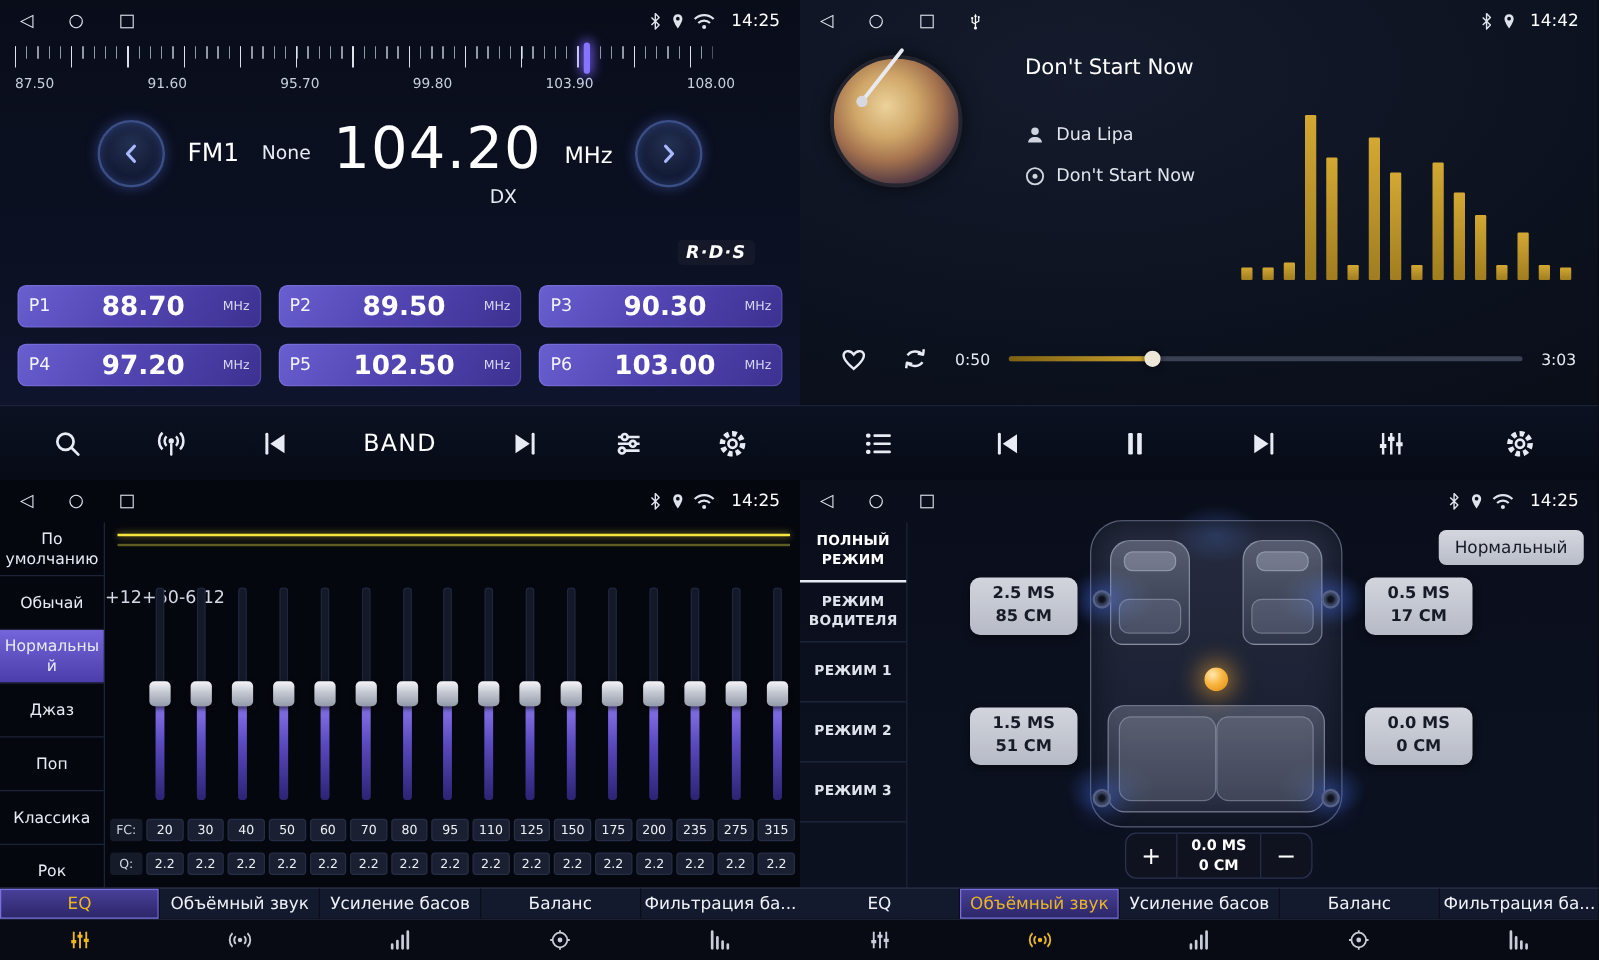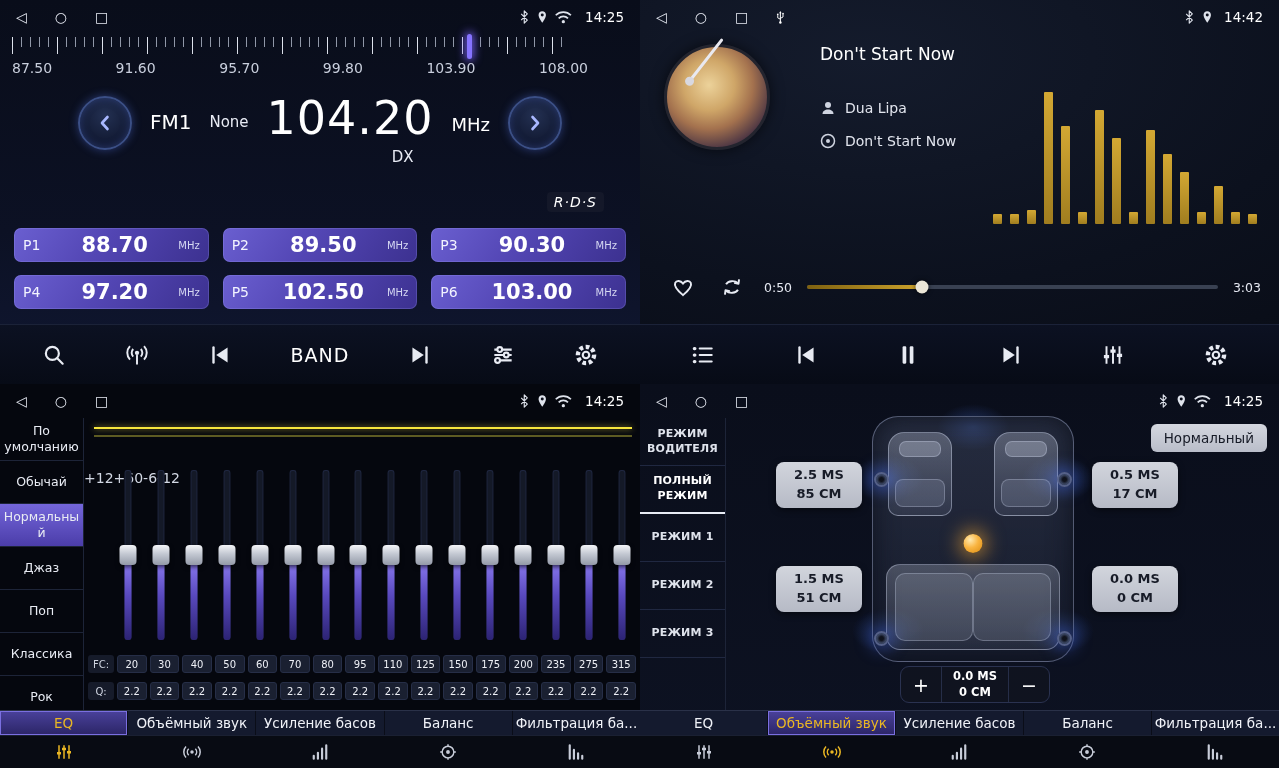--- a/index.html
+++ b/index.html
@@ -20,34 +20,34 @@
 
 .q-radio{background:linear-gradient(180deg,#090d1a 0%,#0c1124 60%,#101732 100%)}
 .ruler{position:relative;height:50px;margin:0 10px}
 .ticks-minor{position:absolute;top:3px;left:2px;right:60px;height:10px;
   background:repeating-linear-gradient(90deg,rgba(190,198,215,.75) 0 1px,transparent 1px 9px)}
 .ticks-major{position:absolute;top:3px;left:2px;right:60px;height:17px;
   background:repeating-linear-gradient(90deg,rgba(228,232,242,.95) 0 1px,transparent 1px 45px)}
 .freq-indicator{position:absolute;top:0;width:5px;height:25px;border-radius:3px;background:#8673ff;
   box-shadow:0 0 9px 2px rgba(125,100,255,.85)}
 .ruler-labels{position:absolute;top:26px;left:2px;right:42px;display:flex;justify-content:space-between;
-  font-size:14px;color:#c9cfdd}
+  font-size:11px;color:#c9cfdd}
 .freq-row{display:flex;justify-content:center;align-items:flex-start;gap:18px;margin-top:4px}
 .circle-btn{width:54px;height:54px;border-radius:50%;flex:0 0 auto;margin-top:8px;
   background:radial-gradient(circle at 50% 35%,#233052 0%,#121a33 65%,#0c1226 100%);
   border:2px solid #3b4f86;display:flex;align-items:center;justify-content:center;
   box-shadow:0 0 10px rgba(80,110,220,.45),inset 0 0 8px rgba(90,120,230,.35)}
 .fm-col{display:flex;flex-direction:row;align-items:center;gap:18px;margin-top:22px}
 .fm-band{font-size:20px}
 .sub-label{font-size:15px;color:#e8ebf4}
 .freq-col{display:flex;flex-direction:column;margin-top:4px}
 .freq-big{font-size:46px;font-weight:normal;letter-spacing:1px;line-height:1.15}
 .dx{align-self:flex-end;margin-right:20px;margin-top:3px}
 .mhz-label{font-size:18px;margin-top:26px}
-.rds-badge{position:absolute;right:36px;top:192px;font-size:14px;font-weight:normal;font-style:italic;
+.rds-badge{position:absolute;right:36px;top:192px;font-size:14px;font-weight:bold;font-style:italic;
   background:#141829;border-radius:4px;padding:2px 7px;letter-spacing:1px}
 .presets{position:absolute;left:14px;right:14px;top:228px;display:grid;
   grid-template-columns:repeat(3,1fr);gap:13px 14px}
 .preset{height:34px;border-radius:7px;display:flex;align-items:center;padding:0 9px;
   background:linear-gradient(125deg,#6a5fd0 0%,#5346b4 45%,#3c3190 100%);
   box-shadow:inset 0 0 0 1px rgba(170,170,255,.22)}
 .p-name{font-size:14px;color:#f2f3ff;width:28px;text-align:left}
 .p-freq{flex:1;text-align:center;font-size:21px;font-weight:bold;color:#fff}
 .p-unit{font-size:10px;color:#d6d8f2}
 .toolbar{position:absolute;left:0;right:0;bottom:0;height:60px;z-index:5;
@@ -674,22 +674,22 @@
             <path d="M1.5 4.5a9.2 9.2 0 0 1 13 0" fill="none" stroke="currentColor" stroke-width="1.5"></path>
             <path d="M4 7.2a5.7 5.7 0 0 1 8 0" fill="none" stroke="currentColor" stroke-width="1.5"></path>
             <circle cx="8" cy="10" r="1.4" fill="currentColor"></circle>
           </svg>
         <span class="s-time">14:25</span>
       </div>
     </header>
 
     <div class="field-body">
       <aside class="field-side">
+          <div class="mode-item sel">ПОЛНЫЙ РЕЖИМ</div>
           <div class="mode-item">РЕЖИМ ВОДИТЕЛЯ</div>
-          <div class="mode-item sel">ПОЛНЫЙ РЕЖИМ</div>
           <div class="mode-item">РЕЖИМ 1</div>
           <div class="mode-item">РЕЖИМ 2</div>
           <div class="mode-item">РЕЖИМ 3</div>
         </aside>
       <div class="field-main">
         <button class="profile-btn">Нормальный</button>
 
         <div class="car">
           <div class="glow g1"></div>
           <div class="glow g2"></div>

